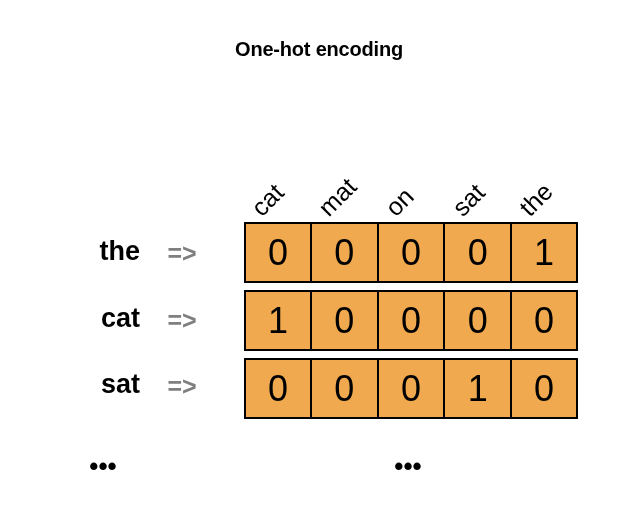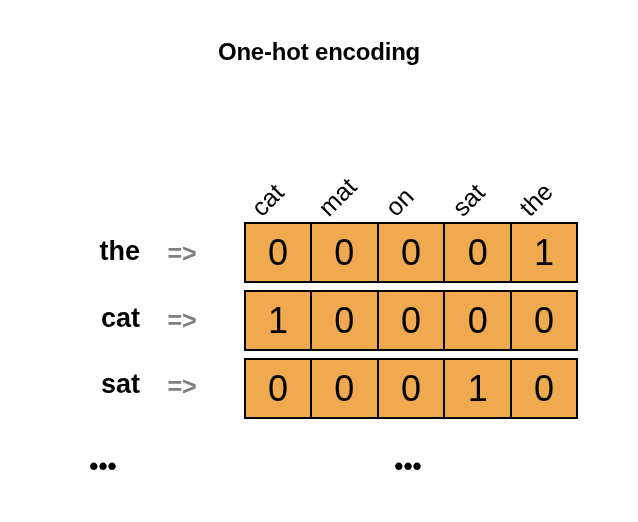--- a/index.html
+++ b/index.html
@@ -20,21 +20,21 @@
     background: #ffffff;
   }
 
   
   #figure-title {
     position: absolute;
     left: 0;
     top: 38px;
     width: 638px;
     text-align: center;
-    font-size: 24px;
+    font-size: 20px;
     font-weight: bold;
     color: #000000;
     letter-spacing: -0.2px;
     white-space: nowrap;
   }
 
   
   #column-headers {
     position: absolute;
     left: 0;

